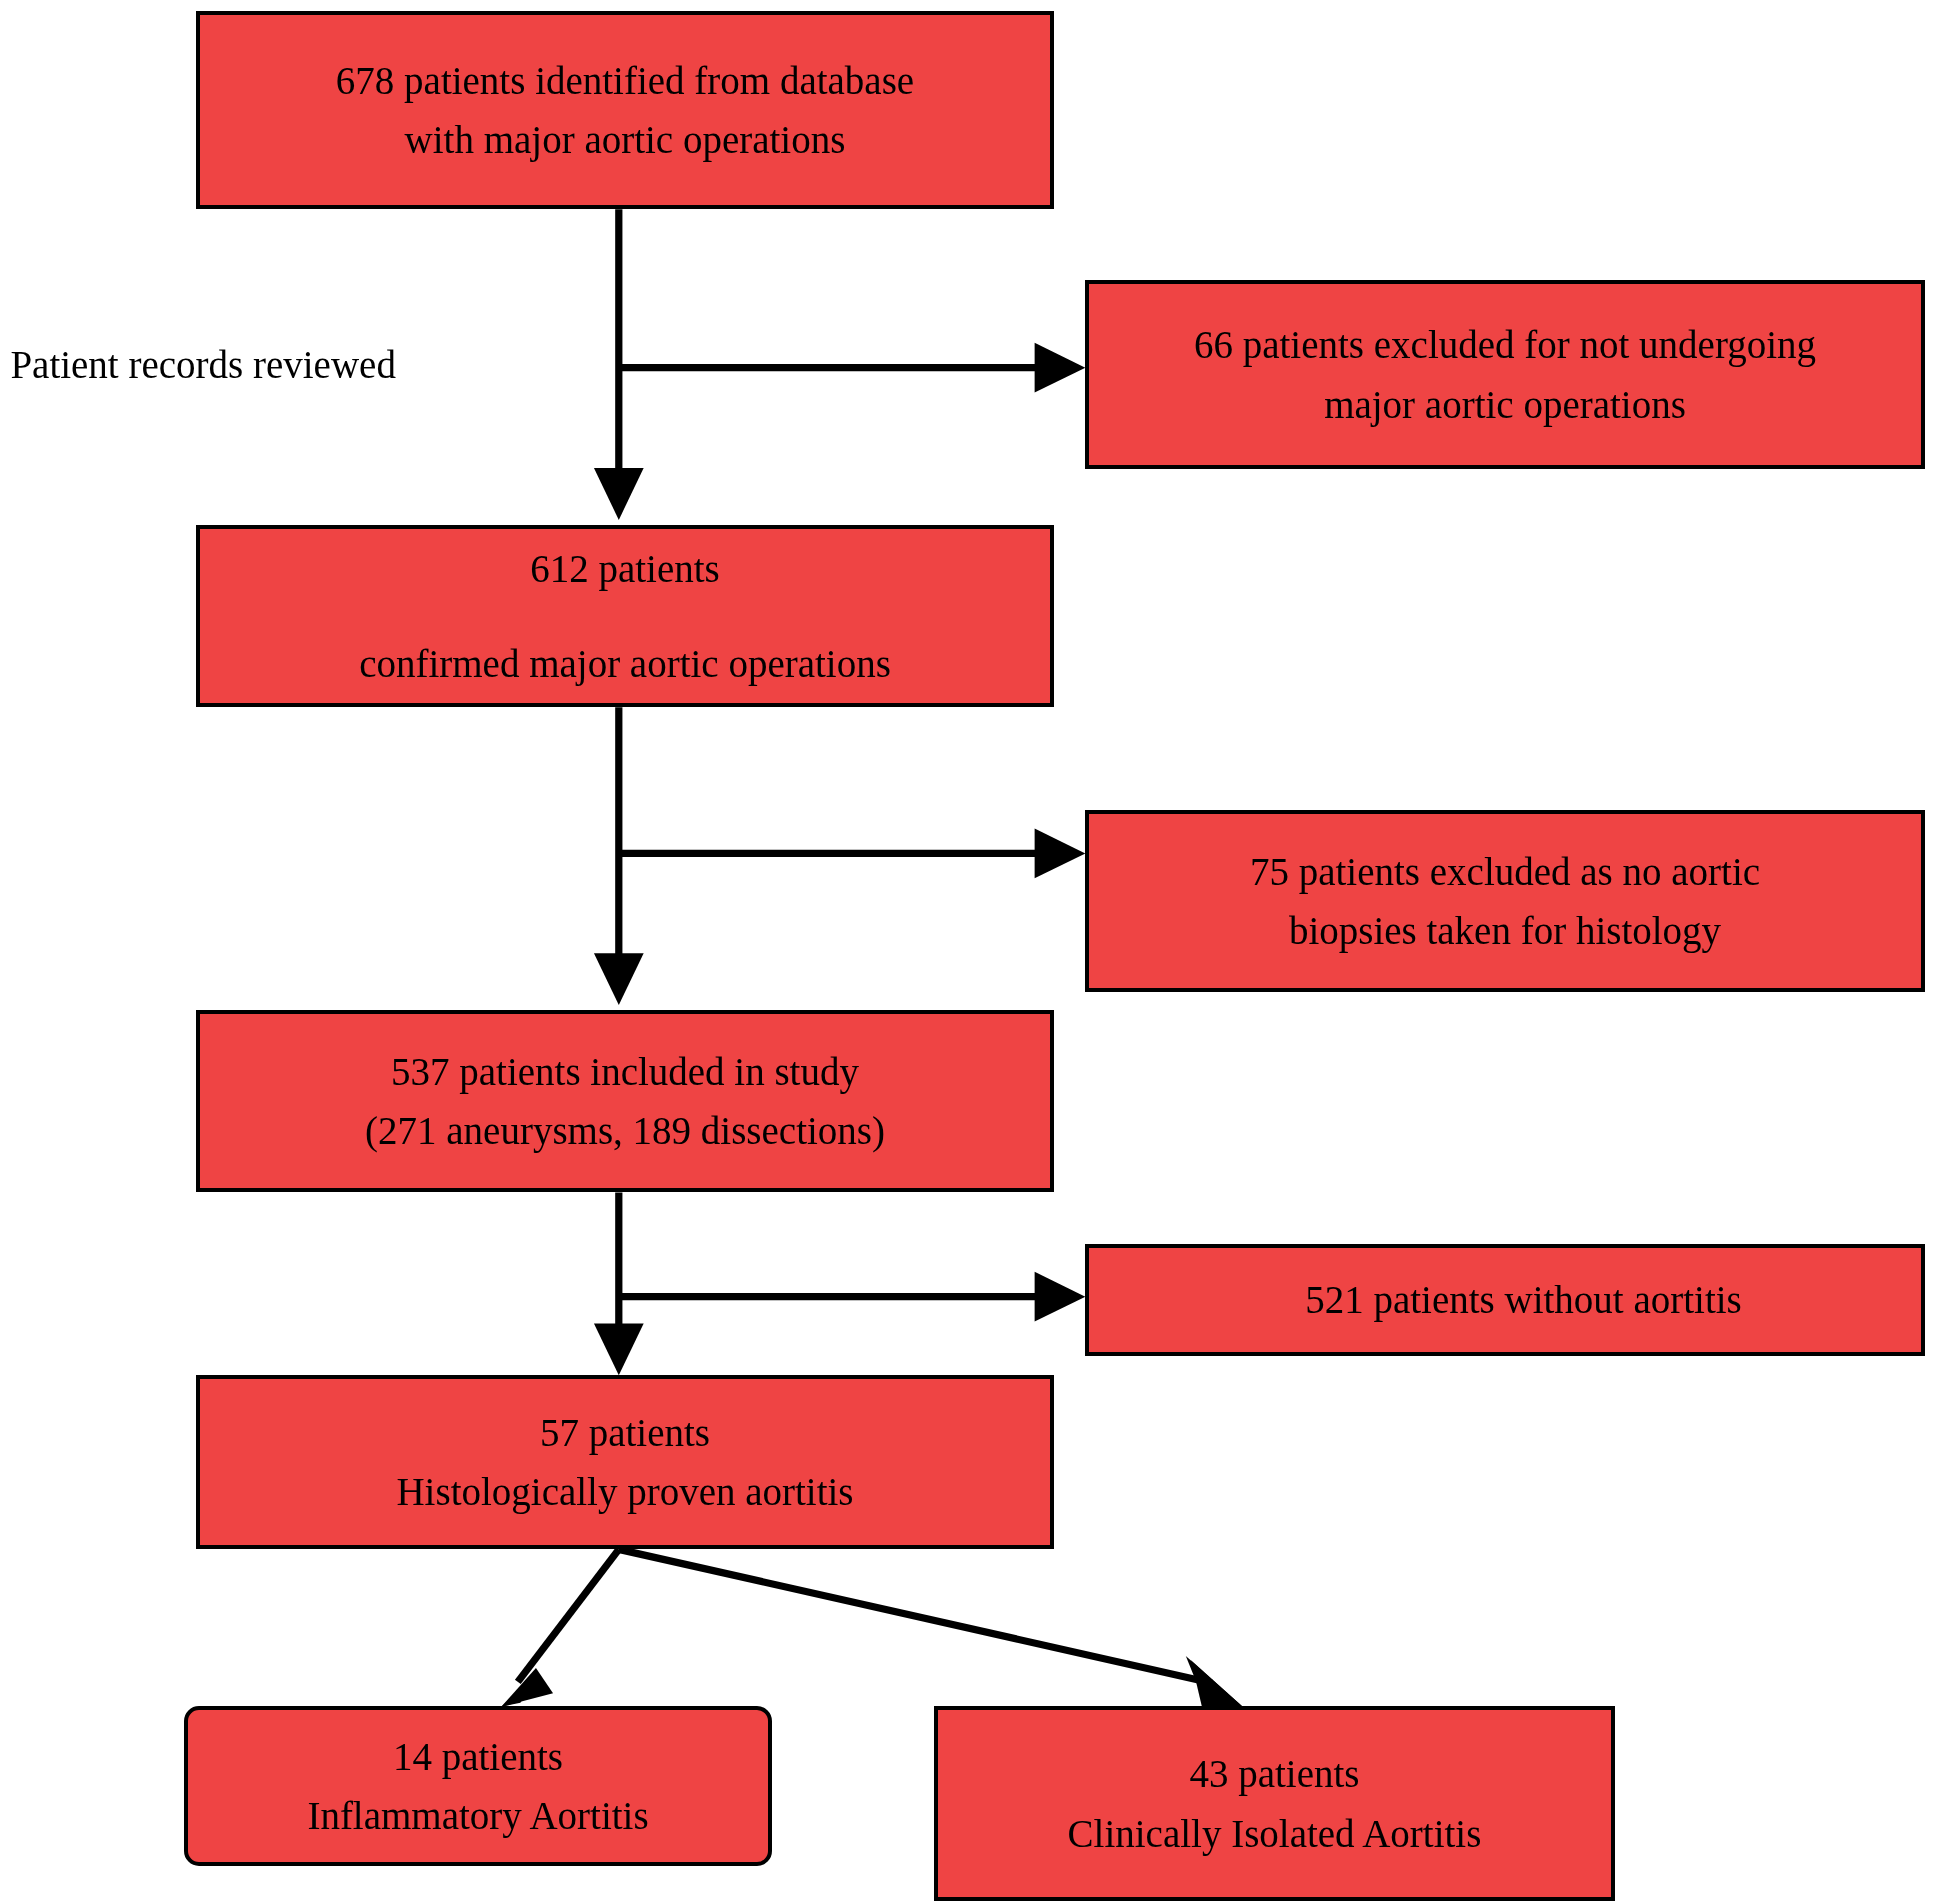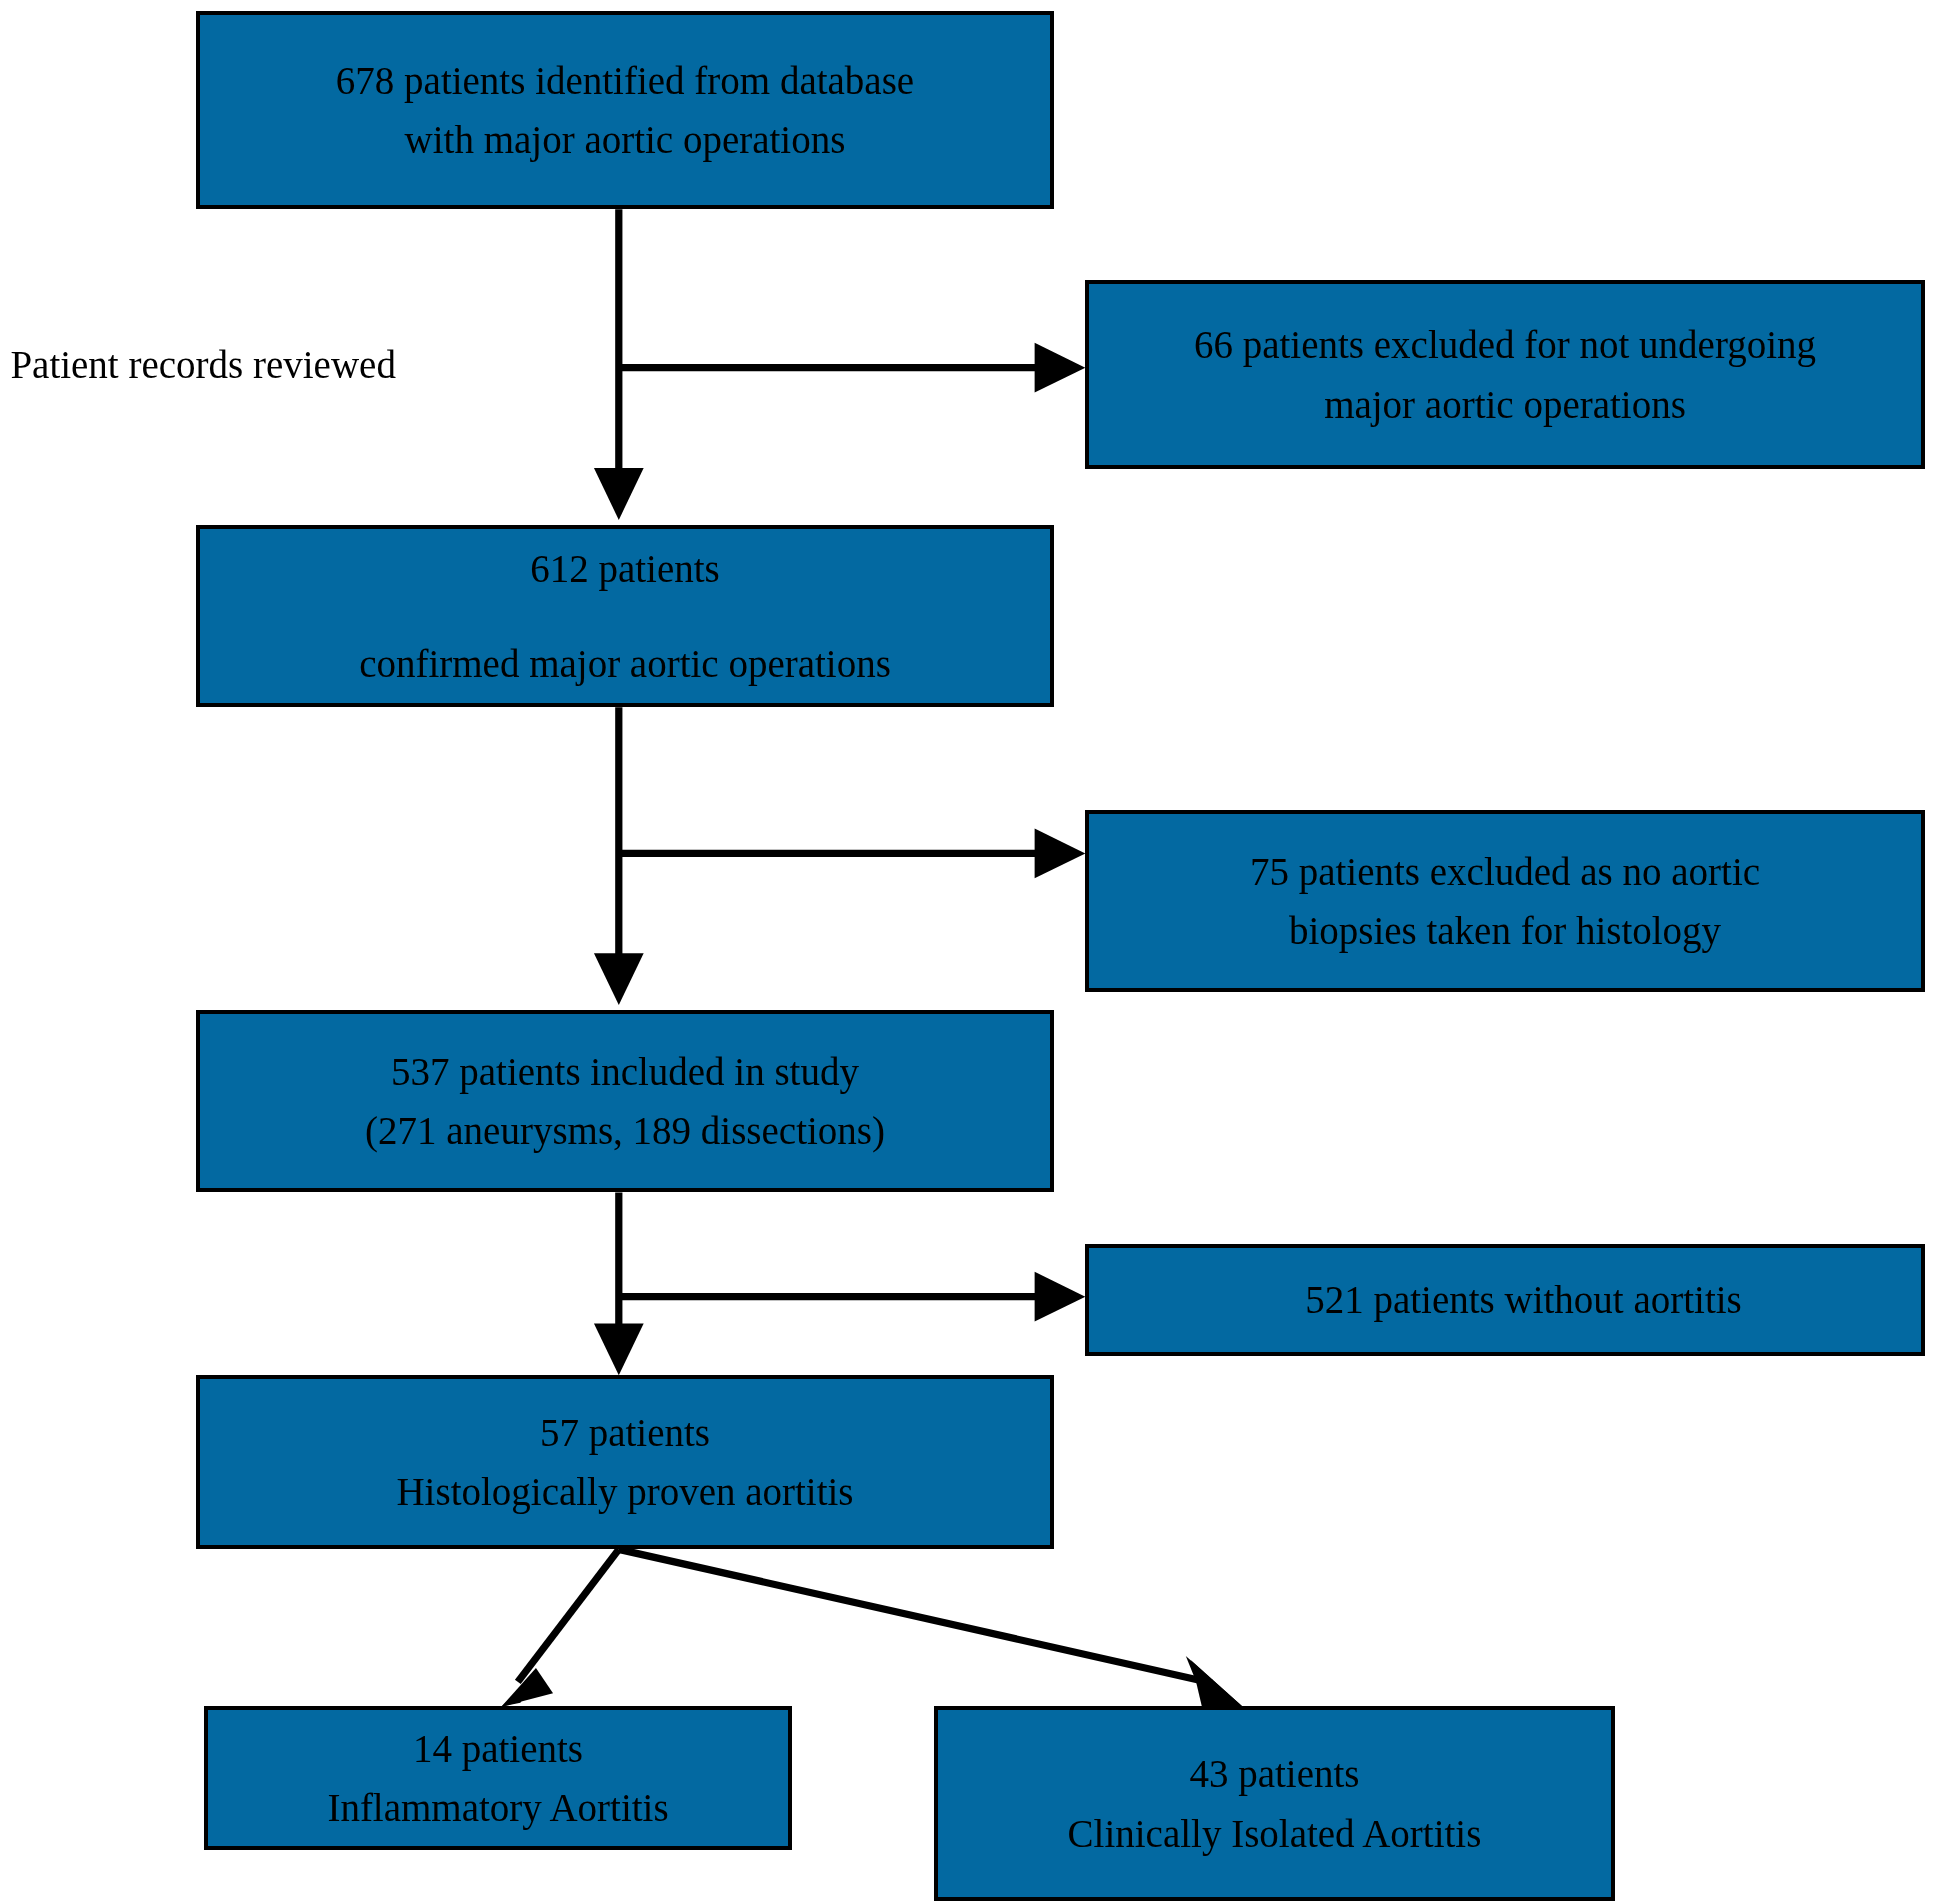--- a/index.html
+++ b/index.html
@@ -23,21 +23,21 @@
     top: 0;
     left: 0;
     width: 1946px;
     height: 1902px;
     display: block;
   }
   .node-box {
     position: absolute;
     box-sizing: border-box;
     border: 4.7px solid #000000;
-    background: #0369a1;
+    background: #ef4444;
     display: flex;
     flex-direction: column;
     align-items: center;
     justify-content: center;
     text-align: center;
     color: #000000;
   }
   .node-line {
     display: block;
     width: 100%;
@@ -138,21 +138,21 @@
 
   <div class="node-box" style="left:1085px; top:1244px; width:840px; height:112px;padding-left:37px;">
     <span class="node-line">521 patients without aortitis</span>
   </div>
 
   <div class="node-box" style="left:196px; top:1375px; width:858px; height:174px;">
     <span class="node-line">57 patients</span>
     <span class="node-line">Histologically proven aortitis</span>
   </div>
 
-  <div class="node-box" style="left:204px; top:1706px; width:588px; height:144px;">
+  <div class="node-box" style="left:184px; top:1706px; width:588px; height:160px;border-radius:15px;">
     <span class="node-line">14 patients</span>
     <span class="node-line">Inflammatory Aortitis</span>
   </div>
 
   <div class="node-box" style="left:934px; top:1706px; width:681px; height:195px;">
     <span class="node-line">43 patients</span>
     <span class="node-line">Clinically Isolated Aortitis</span>
   </div>
 
 </div>

